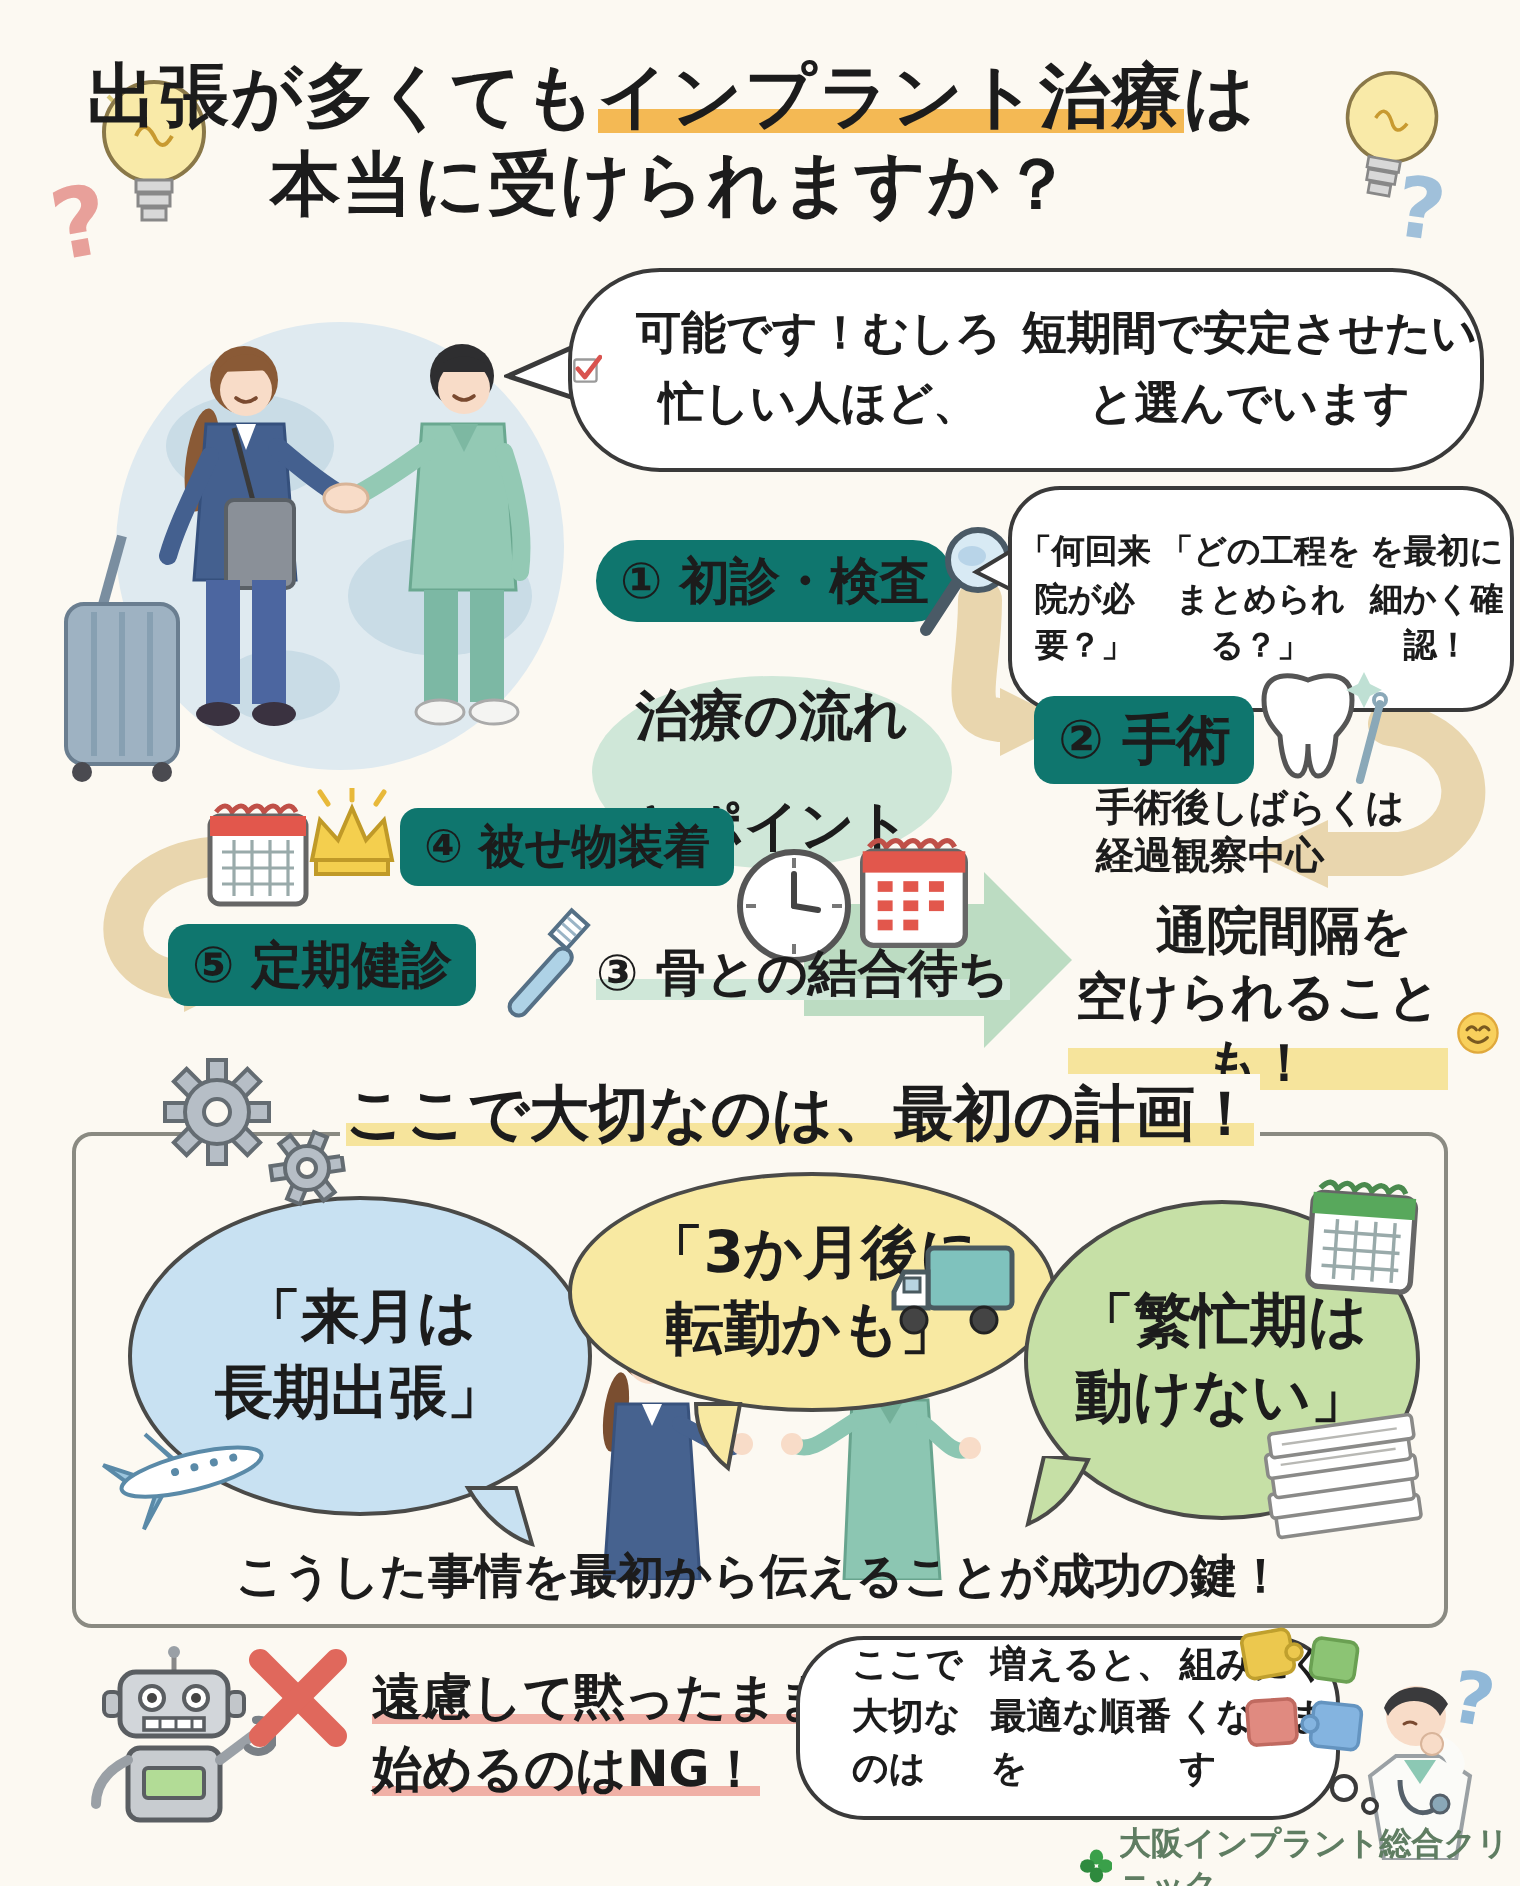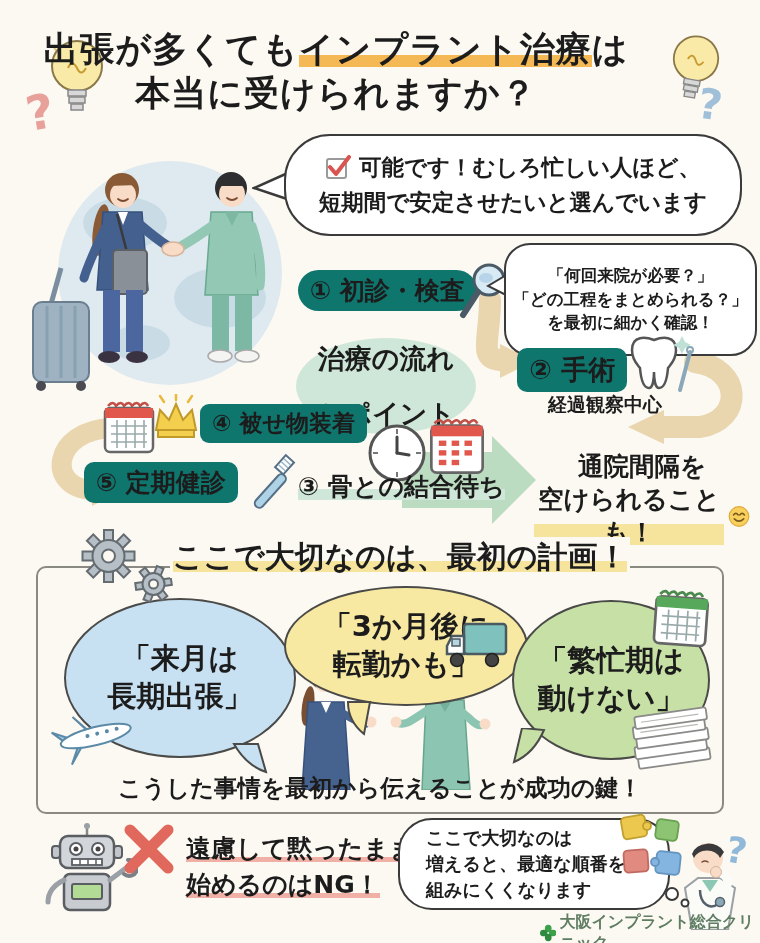--- a/index.html
+++ b/index.html
@@ -11,21 +11,21 @@
   
   .title { position:absolute; left:0; top:28px; width:672px; text-align:center;
            font-weight:bold; line-height:1.25; z-index:3; }
   .title .t1, .title .t2 { font-size:35px; letter-spacing:1px; }
   .hl-orange { background-image:linear-gradient(transparent 64%, #f4b954 64%, #f4b954 94%, transparent 94%); }
   .hl-yellow { background-image:linear-gradient(transparent 62%, #f6e49c 62%, #f6e49c 94%, transparent 94%); }
   .hl-mint   { background-image:linear-gradient(transparent 60%, #cfe7d8 60%, #cfe7d8 96%, transparent 96%); }
   .hl-red    { background-image:linear-gradient(transparent 80%, #f0b0a6 80%, #f0b0a6 97%, transparent 97%); }
   
   .wbubble { position:absolute; background:#fff; border:2.5px solid #3a3a3a; border-radius:46px;
-             display:flex; flex-direction:column; justify-content:center; align-items:center;
+             display:flex; flex-direction:row; justify-content:center; align-items:center;
              text-align:center; z-index:3; }
   .qmark { position:absolute; font-weight:bold; z-index:2; }
   
   .pill { position:absolute; background:#0f766e; border-radius:14px; font-weight:bold;
           padding:4px 12px; z-index:3; white-space:nowrap; }
   .plain-note { position:absolute; font-weight:bold; z-index:3; }
   .blob { position:absolute; background:#cfe7d8; border-radius:50%; display:flex; flex-direction:column;
           justify-content:center; align-items:center; font-weight:bold; z-index:3; text-align:center;gap:21px; }
   
   .plan-box { position:absolute; left:36px; top:566px; width:688px; height:248px;
@@ -167,20 +167,21 @@
   </div>
 
   <div class="pill" style="left:517px;top:348px;font-size:27px;border-radius:10px">② 手術</div>
   <svg class="abs" style="left:626px;top:330px;z-index:3" width="72" height="66" viewBox="0 0 72 66">
     <path d="M6 20 C6 5 20 7 28 10 C36 7 50 5 50 20 C50 30 45 34 42 38 C41 50 38 58 33 58 C29 58 28 48 28 42 C28 48 27 58 23 58 C18 58 15 50 14 38 C11 34 6 30 6 20 Z" fill="#fff" stroke="#555" stroke-width="2.5"></path>
     <path d="M56 6 l3 6 l6 3 l-6 3 l-3 6 l-3 -6 l-6 -3 l6 -3 Z" fill="#bfe0d4"></path>
     <line x1="64" y1="22" x2="54" y2="60" stroke="#8aa8b8" stroke-width="4" stroke-linecap="round"></line>
     <circle cx="64" cy="20" r="3" fill="none" stroke="#8aa8b8" stroke-width="2"></circle>
   </svg>
   <div class="plain-note" style="left:548px;top:393px;font-size:19px;line-height:1.25;text-align:left">
+    <div>手術後しばらくは</div>
     <div>経過観察中心</div>
   </div>
 
   <svg class="abs" style="left:100px;top:398px;z-index:3" width="58" height="60" viewBox="0 0 58 60">
     <path d="M8 8 q5 -6 8 0 q5 -6 8 0 q5 -6 8 0 q5 -6 8 0 q5 -6 8 0" fill="none" stroke="#c05048" stroke-width="2.5"></path>
     <rect x="5" y="10" width="48" height="44" rx="5" fill="#fff" stroke="#666" stroke-width="2.5"></rect>
     <rect x="5" y="10" width="48" height="10" fill="#e2574c"></rect>
     <g stroke="#9aa" stroke-width="1.6">
       <line x1="11" y1="28" x2="47" y2="28"></line>
         <line x1="11" y1="36" x2="47" y2="36"></line>

